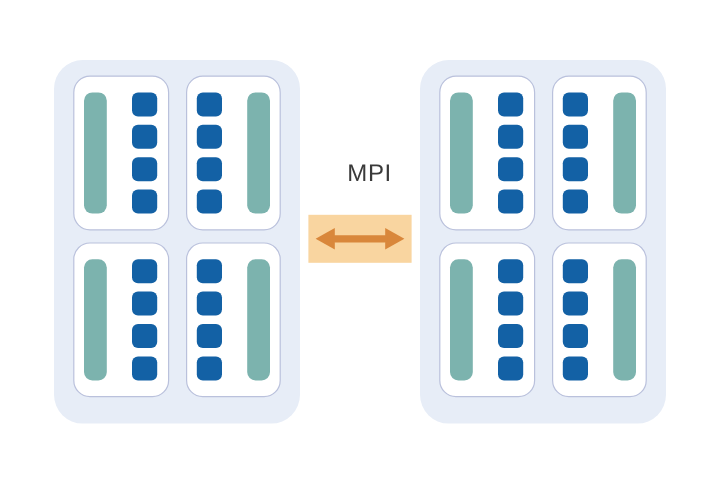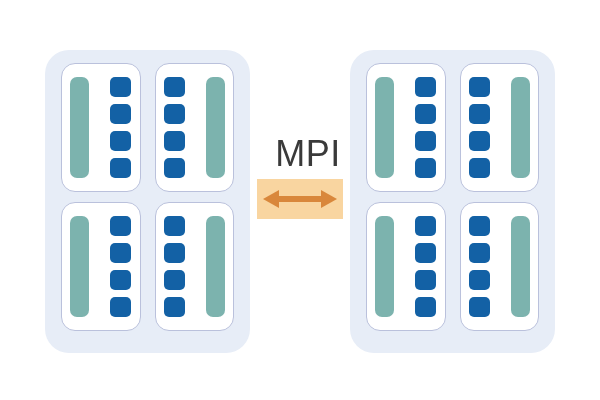--- a/index.html
+++ b/index.html
@@ -35,21 +35,21 @@
     border-radius:7px;flex:none;
   }
   .cores{display:flex;flex-direction:column;gap:7px;flex:none;}
   .core{
     width:21px;height:20px;
     background:var(--core-blue,#1361A5);
     border-radius:5px;
   }
   .mpi-label{
     position:absolute;left:250px;top:134px;width:116px;
-    text-align:center;font-size:36px;line-height:1.1;
+    text-align:center;font-size:20px;line-height:1.1;
     letter-spacing:0.5px;
     color:var(--mpi-label-color,#3A3A3A);
   }
   .mpi-box{
     position:absolute;left:257px;top:179px;width:86px;height:40px;
     background:var(--mpi-box-bg,#F9D5A0);
     display:flex;align-items:center;justify-content:center;
   }
   .arrow-svg{display:block;fill:var(--mpi-arrow,#D9873B);}
 </style>

